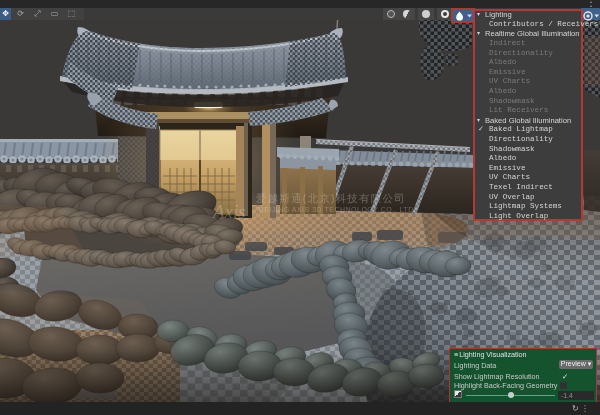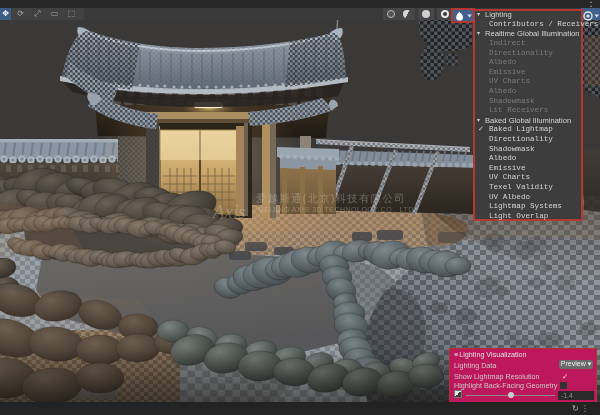--- a/index.html
+++ b/index.html
@@ -21,21 +21,21 @@
 
 #menu { left:473px; top:9px; width:110px; height:211.5px; background:#3d3d3d; border:2px solid #b23a34; }
 .mrow { position:absolute; left:0; width:106px; height:9.6px;padding-left:36px; }
 .mt { position:absolute; top:-0.8px; font-size:7.6px; color:#d6d6d6; white-space:nowrap; }
 .mi { left:14px;font-family:Liberation Mono, monospace; }
 .mrow .tri { position:absolute; left:2px; top:-0.8px; font-size:6px; color:#cfcfcf; }
 .mrow .tri + .mt { left:10px; }
 .mrow.off .mt { color:#7b7b7b;text-align:right; }
 .ck { position:absolute; left:3px; top:-0.8px; font-size:7px; color:#d6d6d6; }
 
-#panel { left:449px; top:348px; width:148px; height:56px; background:#be185d; border:1.5px solid #ad3430; font-size:7.2px; color:#c9c9c9; }
+#panel { left:449px; top:348px; width:148px; height:56px; background:#14532d; border:1.5px solid #ad3430; font-size:7.2px; color:#c9c9c9; }
 .prow { position:absolute; left:4px; white-space:nowrap; }
 #prevbtn { position:absolute; left:109px; top:11px; width:34px; height:8.5px; background:#6a6a6a; border-radius:2px; color:#f2f2f2; font-size:7px; line-height:8.5px; text-align:center; }
 #pcheck { position:absolute; left:112px; top:23px; color:#e8e8e8; font-size:7.5px; }
 #pbox { position:absolute; left:110px; top:32.5px; width:7px; height:7px; background:#323232; }
 #psld { position:absolute; left:16px; top:45.5px; width:89px; height:1.4px; background:#8a8a8a; }
 #pknob { position:absolute; left:58px; top:43px; width:6px; height:6px; border-radius:50%; background:#cccccc; }
 #pval { position:absolute; left:108px; top:41.5px; width:36px; height:9.5px; background:#2a2a2a; color:#8f8f8f; font-size:6.8px; line-height:9.5px; padding-left:3px; }
 #picon { position:absolute; left:4px; top:41px; width:8px; height:8px; background:linear-gradient(135deg,#e8e8e8 50%,#3a3a3a 50%); border:1px solid #777; }
 
 #botbar { left:0; top:402px; width:600px; height:13px; background:#232323; }
@@ -1731,24 +1731,24 @@
       <div class="mrow" style="top:144.0px">
         <span class="mt mi">Albedo</span>
       </div>
       <div class="mrow" style="top:153.6px">
         <span class="mt mi">Emissive</span>
       </div>
       <div class="mrow" style="top:163.2px">
         <span class="mt mi">UV Charts</span>
       </div>
       <div class="mrow" style="top:172.8px">
-        <span class="mt mi">Texel Validity</span>
+        <span class="mt mi">Texel Indirect</span>
       </div>
       <div class="mrow" style="top:182.4px">
-        <span class="mt mi">UV Albedo</span>
+        <span class="mt mi">UV Overlap</span>
       </div>
       <div class="mrow" style="top:192.0px">
         <span class="mt mi">Lightmap Systems</span>
       </div>
       <div class="mrow" style="top:201.6px">
         <span class="mt mi">Light Overlap</span>
       </div>
     </div>
 
 <div class="abs" id="panel">

